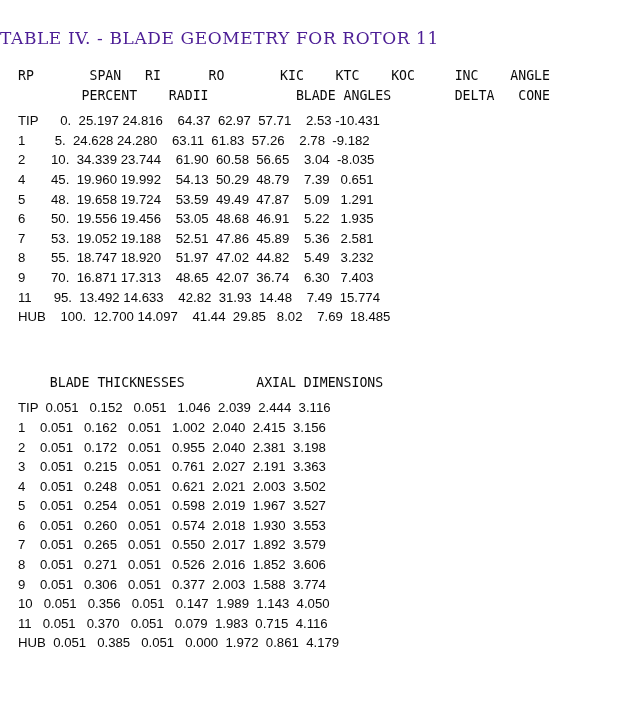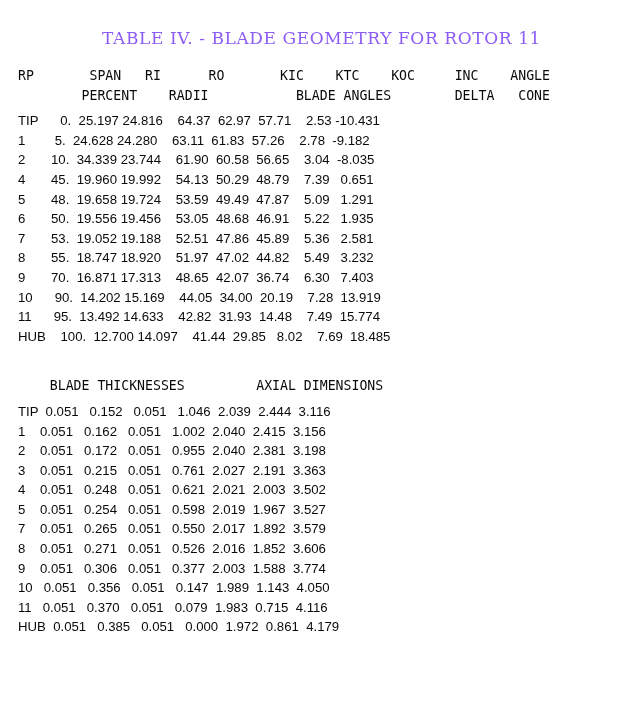--- a/index.html
+++ b/index.html
@@ -14,48 +14,48 @@
     color: #0a0a0a;
     position: relative;
     overflow: hidden;
   }
   .page {
     position: absolute;
     inset: 0;
     padding: 0;
   }
   .title {
-    text-align: center;
+    text-align: left;
     font-family: "DejaVu Serif", "Liberation Serif", serif;
     font-size: 17px;
     letter-spacing: 0.6px;
     margin-top: 28px;
     margin-bottom: 18px;
     white-space: pre;
-    color: #8b5cf6;
+    color: #4c1d95;
   }
   .table-block {
     margin: 0 0 0 18px;
     font-size: 13.2px;
     line-height: 19.6px;
     letter-spacing: 0px;
   }
   .mono-row {
     white-space: pre;
     font-family: Liberation Sans, sans-serif;
   }
   .hdr {
     white-space: pre;
     font-family: "DejaVu Sans Mono", "Liberation Mono", monospace;
   }
   .gap-block {
     height: 30px;
   }
   .tbl2 {
-    margin-top: 0;
+    margin-top: 16px;
   }
   .spacer-small { height: 6px; }
 </style>
 </head>
 <body>
 
 <div class="page">
 
   <div class="title">TABLE IV. - BLADE GEOMETRY FOR ROTOR 11</div>
 
@@ -65,36 +65,36 @@
     <div class="spacer-small"></div>
     <div class="mono-row">TIP      0.  25.197 24.816    64.37  62.97  57.71    2.53 -10.431</div>
     <div class="mono-row">1        5.  24.628 24.280    63.11  61.83  57.26    2.78  -9.182</div>
     <div class="mono-row">2       10.  34.339 23.744    61.90  60.58  56.65    3.04  -8.035</div>
     <div class="mono-row">4       45.  19.960 19.992    54.13  50.29  48.79    7.39   0.651</div>
     <div class="mono-row">5       48.  19.658 19.724    53.59  49.49  47.87    5.09   1.291</div>
     <div class="mono-row">6       50.  19.556 19.456    53.05  48.68  46.91    5.22   1.935</div>
     <div class="mono-row">7       53.  19.052 19.188    52.51  47.86  45.89    5.36   2.581</div>
     <div class="mono-row">8       55.  18.747 18.920    51.97  47.02  44.82    5.49   3.232</div>
     <div class="mono-row">9       70.  16.871 17.313    48.65  42.07  36.74    6.30   7.403</div>
-    <div class="mono-row">10      90.  14.202 15.169    44.05  34.00  20.19    7.28  13.919</div>
     <div class="mono-row">11      95.  13.492 14.633    42.82  31.93  14.48    7.49  15.774</div>
     <div class="mono-row">HUB    100.  12.700 14.097    41.44  29.85   8.02    7.69  18.485</div>
   </div>
 
   <div class="gap-block"></div>
 
   <div class="table-block tbl2">
     <div class="hdr">    BLADE THICKNESSES         AXIAL DIMENSIONS</div>
     <div class="spacer-small"></div>
     <div class="mono-row">TIP  0.051   0.152   0.051   1.046  2.039  2.444  3.116</div>
     <div class="mono-row">1    0.051   0.162   0.051   1.002  2.040  2.415  3.156</div>
     <div class="mono-row">2    0.051   0.172   0.051   0.955  2.040  2.381  3.198</div>
     <div class="mono-row">3    0.051   0.215   0.051   0.761  2.027  2.191  3.363</div>
     <div class="mono-row">4    0.051   0.248   0.051   0.621  2.021  2.003  3.502</div>
     <div class="mono-row">5    0.051   0.254   0.051   0.598  2.019  1.967  3.527</div>
+    <div class="mono-row">6    0.051   0.260   0.051   0.574  2.018  1.930  3.553</div>
     <div class="mono-row">7    0.051   0.265   0.051   0.550  2.017  1.892  3.579</div>
     <div class="mono-row">8    0.051   0.271   0.051   0.526  2.016  1.852  3.606</div>
     <div class="mono-row">9    0.051   0.306   0.051   0.377  2.003  1.588  3.774</div>
     <div class="mono-row">10   0.051   0.356   0.051   0.147  1.989  1.143  4.050</div>
     <div class="mono-row">11   0.051   0.370   0.051   0.079  1.983  0.715  4.116</div>
     <div class="mono-row">HUB  0.051   0.385   0.051   0.000  1.972  0.861  4.179</div>
   </div>
 
 </div>
 

